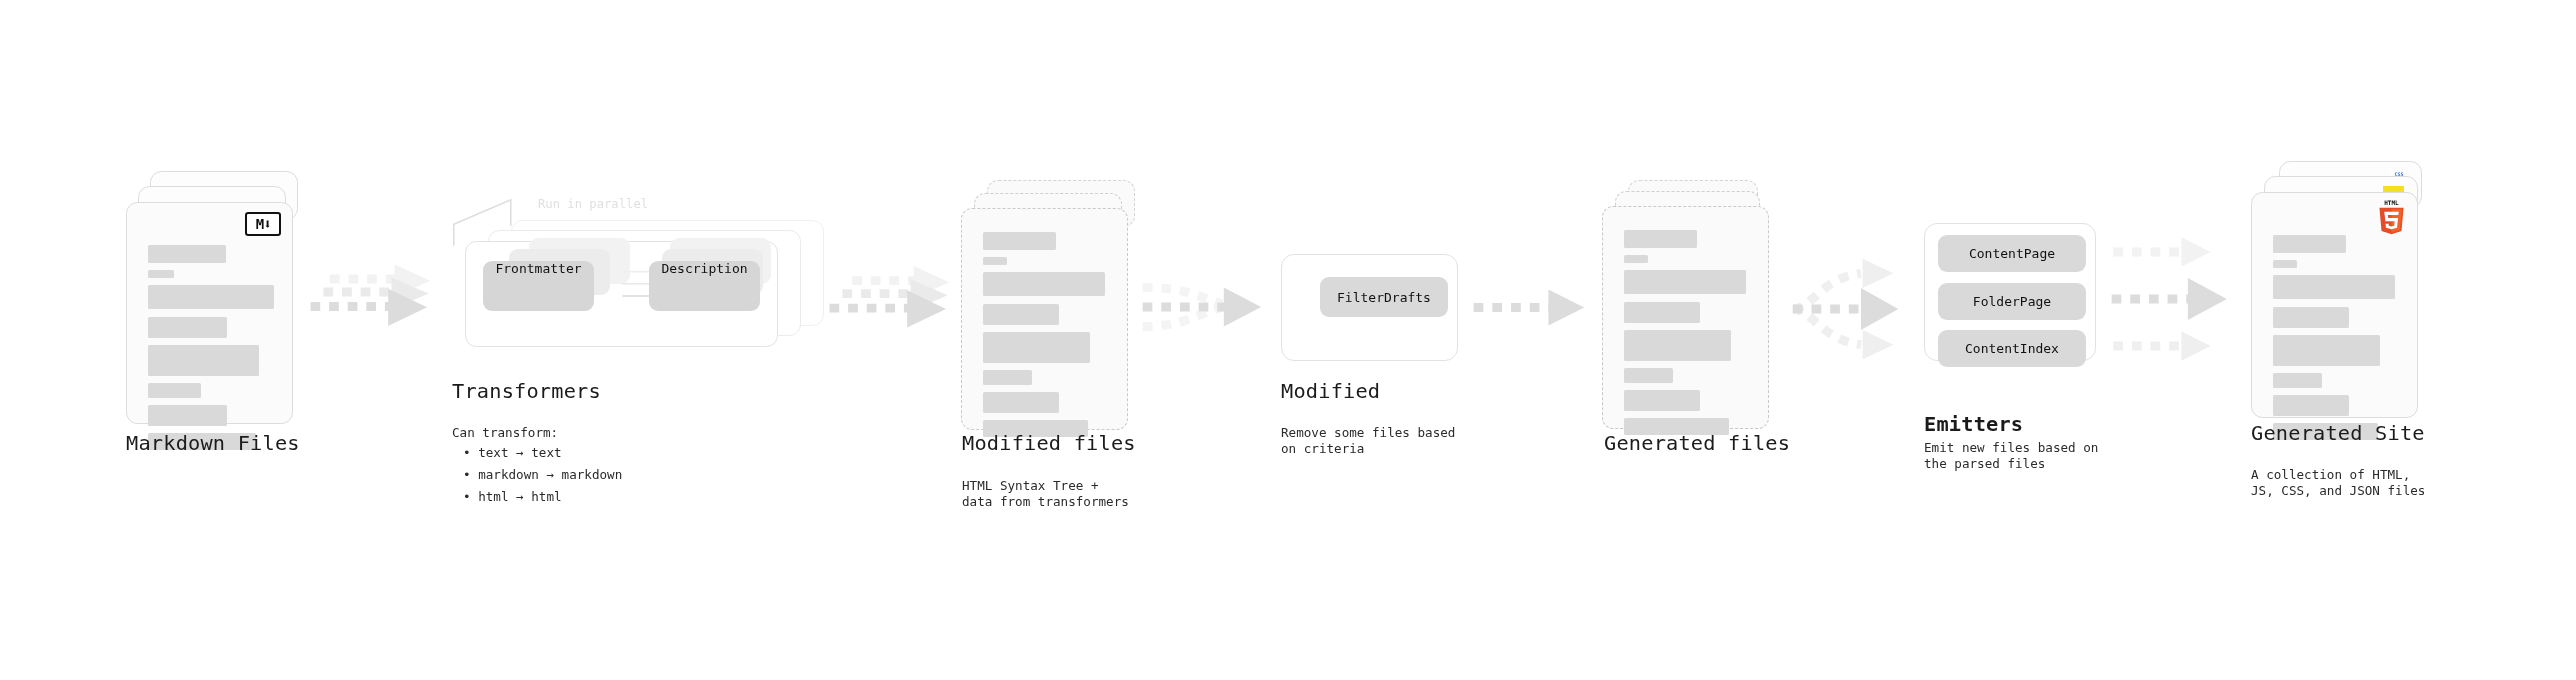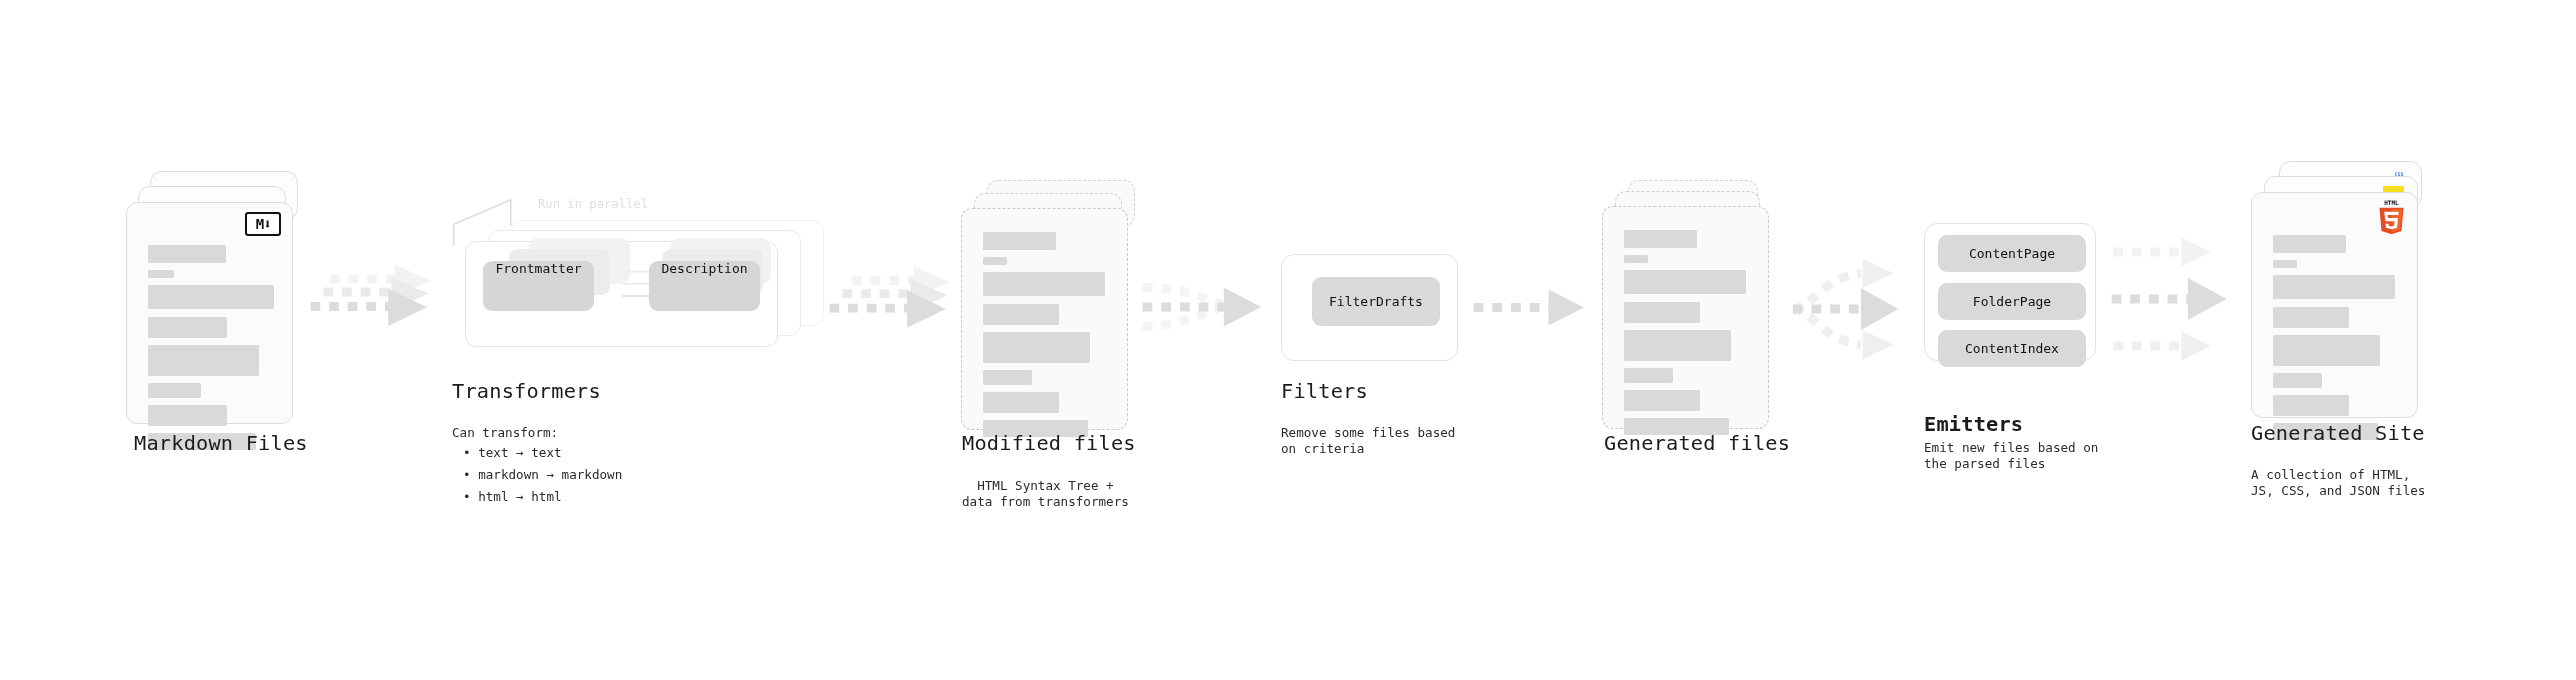--- a/index.html
+++ b/index.html
@@ -145,21 +145,21 @@
         <div class="ln" style="width:21%; height:7.3px;"></div>
         <div class="ln" style="width:100%; height:24.4px;"></div>
         <div class="ln" style="width:63%; height:21px;"></div>
         <div class="ln" style="width:88%; height:31px;"></div>
         <div class="ln" style="width:42%; height:14.6px;"></div>
         <div class="ln" style="width:63%; height:21px;"></div>
         <div class="ln" style="width:86%; height:16.3px;"></div>
       </div>
     </div>
   </div>
-  <div class="title" style="left:134px; top:431px;">Markdown Files</div>
+  <div class="title" style="left:126px; top:431px;">Markdown Files</div>
 
   <svg class="arrow" style="left:307px; top:258px;" width="130" height="89" viewBox="0 0 160 110">
     <g stroke-dasharray="12 11" stroke-width="11" fill="none">
       <line x1="28" y1="26" x2="122" y2="26" stroke="#f2f2f2"></line>
       <line x1="20" y1="42" x2="122" y2="42" stroke="#eaeaea"></line>
       <line x1="4" y1="60" x2="122" y2="60" stroke="#dcdcdc"></line>
     </g>
     <polygon points="108,8 152,28 108,48" fill="#f2f2f2"></polygon>
     <polygon points="104,24 150,44 104,64" fill="#eaeaea"></polygon>
     <polygon points="100,38 148,61 100,84" fill="#dcdcdc"></polygon>
@@ -227,38 +227,38 @@
         <div class="ln" style="width:97%; height:24.4px;"></div>
         <div class="ln" style="width:60%; height:21px;"></div>
         <div class="ln" style="width:85%; height:31px;"></div>
         <div class="ln" style="width:39%; height:14.6px;"></div>
         <div class="ln" style="width:60%; height:21px;"></div>
         <div class="ln" style="width:83%; height:16.3px;"></div>
       </div>
     </div>
   </div>
   <div class="title" style="left:962px; top:431px;">Modified files</div>
-  <div class="sub" style="left:962px; top:470px;text-align:center;">HTML Syntax Tree +
+  <div class="sub" style="left:962px; top:470px;">HTML Syntax Tree +
 data from transformers</div>
 
   <svg class="arrow" style="left:1141px; top:258px;" width="138" height="98" viewBox="0 0 170 120">
     <g stroke-dasharray="12 11" stroke-width="11" fill="none" stroke-linecap="butt">
       <path d="M2 36 C 50 36, 62 44, 100 56" stroke="#f4f4f4"></path>
       <path d="M2 84 C 50 84, 62 72, 100 60" stroke="#f4f4f4"></path>
       <line x1="2" y1="60" x2="104" y2="60" stroke="#dcdcdc"></line>
     </g>
     <polygon points="102,36 148,60 102,84" fill="#dcdcdc"></polygon>
   </svg>
 
   <div class="panel" style="left:1281px; top:254px; width:177px; height:107px;">
-    <div class="pchip" style="left:30px; top:22px; width:128px; height:49px;">
+    <div class="pchip" style="left:38px; top:22px; width:128px; height:40px;">
       <span>FilterDrafts</span>
     </div>
   </div>
-  <div class="title" style="left:1281px; top:379px;">Filters</div>
+  <div class="title" style="left:1281px; top:379px;">Modified</div>
   <div class="sub" style="left:1281px; top:417px;">Remove some files based
 on criteria</div>
 
   <svg class="arrow" style="left:1472px; top:283px;" width="122" height="49" viewBox="0 0 150 60">
     <line x1="2" y1="30" x2="96" y2="30" stroke="#dcdcdc" stroke-width="11" stroke-dasharray="12 11" fill="none"></line>
     <polygon points="94,8 138,30 94,52" fill="#dcdcdc"></polygon>
   </svg>
 
   <div class="doc-stack" style="left:1602px; top:180px; width:187px; height:260px;">
     <div class="doc dashed" style="left:26px; top:0px; width:130px; height:44px; border-color:#d4d4d4;"></div>

